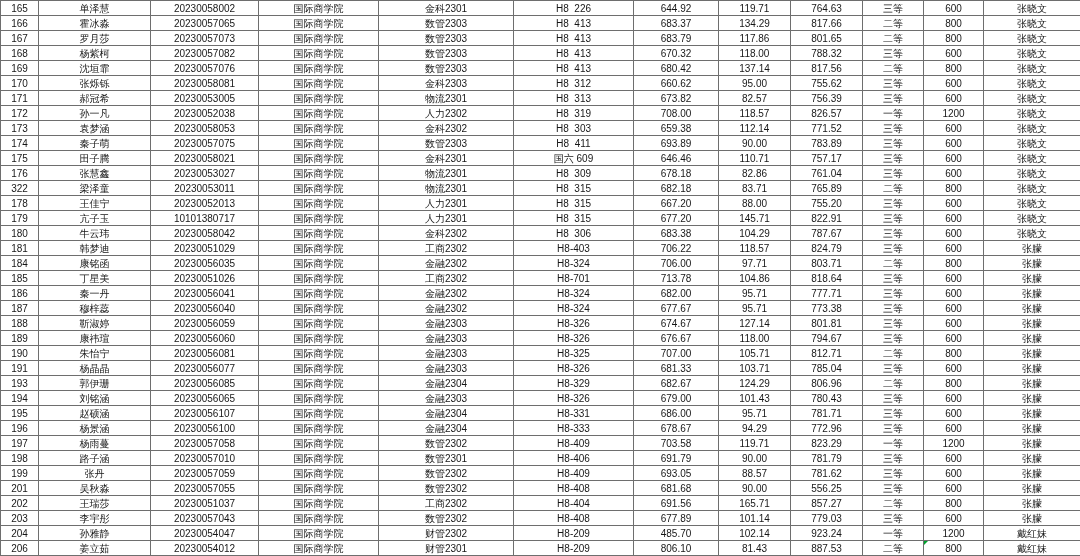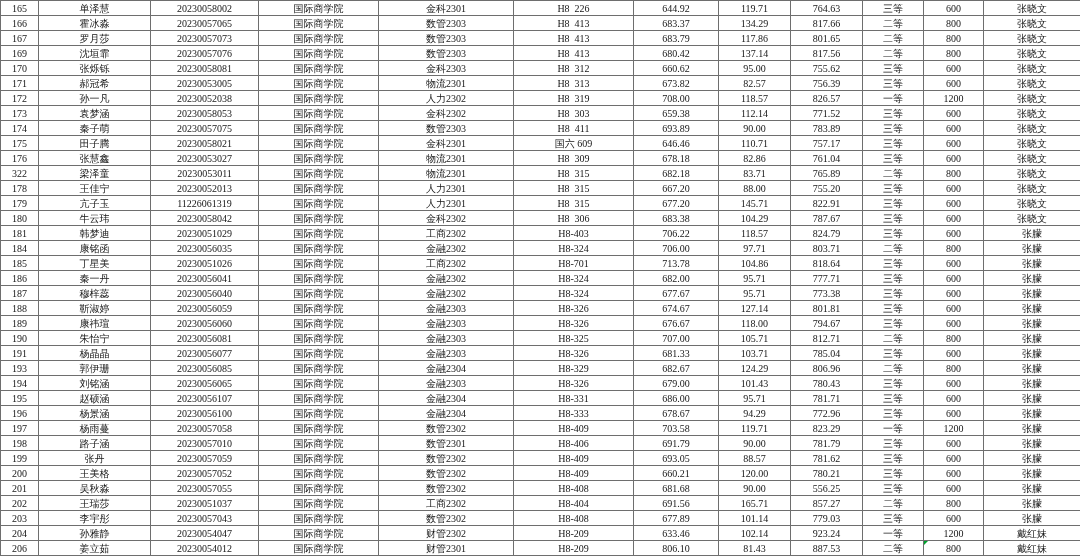--- a/index.html
+++ b/index.html
@@ -1,21 +1,21 @@
 <!DOCTYPE html>
 <html style="--bg: #ffffff; --grid: #6e6e6e; --ink: #161616; --flag: #00a32e;"><head>
 <meta charset="utf-8">
 <style>
   html, body { margin: 0; padding: 0; background: #ffffff; }
   .sheet {
     width: 1080px;
     height: 556px;
     overflow: hidden;
     background: var(--bg, #ffffff);
-    font-family: Liberation Serif, serif;
+    font-family: Liberation Sans, sans-serif;
   }
   table.grid {
     border-collapse: collapse;
     table-layout: fixed;
     width: 1080px;
     height: 556px;
   }
   table.grid td {
     border: 1px solid var(--grid, #6e6e6e);
     padding: 0;
@@ -97,20 +97,34 @@
     <td>数管2303</td>
     <td>H8  413</td>
     <td>683.79</td>
     <td>117.86</td>
     <td>801.65</td>
     <td>二等</td>
     <td>800</td>
     <td>张晓文</td>
   </tr>
         <tr>
+    <td>168</td>
+    <td>杨紫柯</td>
+    <td>20230057082</td>
+    <td>国际商学院</td>
+    <td>数管2303</td>
+    <td>H8  413</td>
+    <td>670.32</td>
+    <td>118.00</td>
+    <td>788.32</td>
+    <td>三等</td>
+    <td>600</td>
+    <td>张晓文</td>
+  </tr>
+        <tr>
     <td>169</td>
     <td>沈垣霏</td>
     <td>20230057076</td>
     <td>国际商学院</td>
     <td>数管2303</td>
     <td>H8  413</td>
     <td>680.42</td>
     <td>137.14</td>
     <td>817.56</td>
     <td>二等</td>
@@ -239,21 +253,21 @@
     <td>667.20</td>
     <td>88.00</td>
     <td>755.20</td>
     <td>三等</td>
     <td>600</td>
     <td>张晓文</td>
   </tr>
         <tr>
     <td>179</td>
     <td>亢子玉</td>
-    <td>11226061319</td>
+    <td>10101380717</td>
     <td>国际商学院</td>
     <td>人力2301</td>
     <td>H8  315</td>
     <td>677.20</td>
     <td>145.71</td>
     <td>822.91</td>
     <td>三等</td>
     <td>600</td>
     <td>张晓文</td>
   </tr>
@@ -489,34 +503,20 @@
     <td>数管2302</td>
     <td>H8-409</td>
     <td>693.05</td>
     <td>88.57</td>
     <td>781.62</td>
     <td>三等</td>
     <td>600</td>
     <td>张朦</td>
   </tr>
         <tr>
-    <td>200</td>
-    <td>王美格</td>
-    <td>20230057052</td>
-    <td>国际商学院</td>
-    <td>数管2302</td>
-    <td>H8-409</td>
-    <td>660.21</td>
-    <td>120.00</td>
-    <td>780.21</td>
-    <td>三等</td>
-    <td>600</td>
-    <td>张朦</td>
-  </tr>
-        <tr>
     <td>201</td>
     <td>吴秋淼</td>
     <td>20230057055</td>
     <td>国际商学院</td>
     <td>数管2302</td>
     <td>H8-408</td>
     <td>681.68</td>
     <td>90.00</td>
     <td>556.25</td>
     <td>三等</td>
@@ -551,21 +551,21 @@
     <td>600</td>
     <td>张朦</td>
   </tr>
         <tr>
     <td>204</td>
     <td>孙雅静</td>
     <td>20230054047</td>
     <td>国际商学院</td>
     <td>财管2302</td>
     <td>H8-209</td>
-    <td>633.46</td>
+    <td>485.70</td>
     <td>102.14</td>
     <td>923.24</td>
     <td>一等</td>
     <td>1200</td>
     <td>戴红妹</td>
   </tr>
         <tr>
     <td>206</td>
     <td>姜立茹</td>
     <td>20230054012</td>

